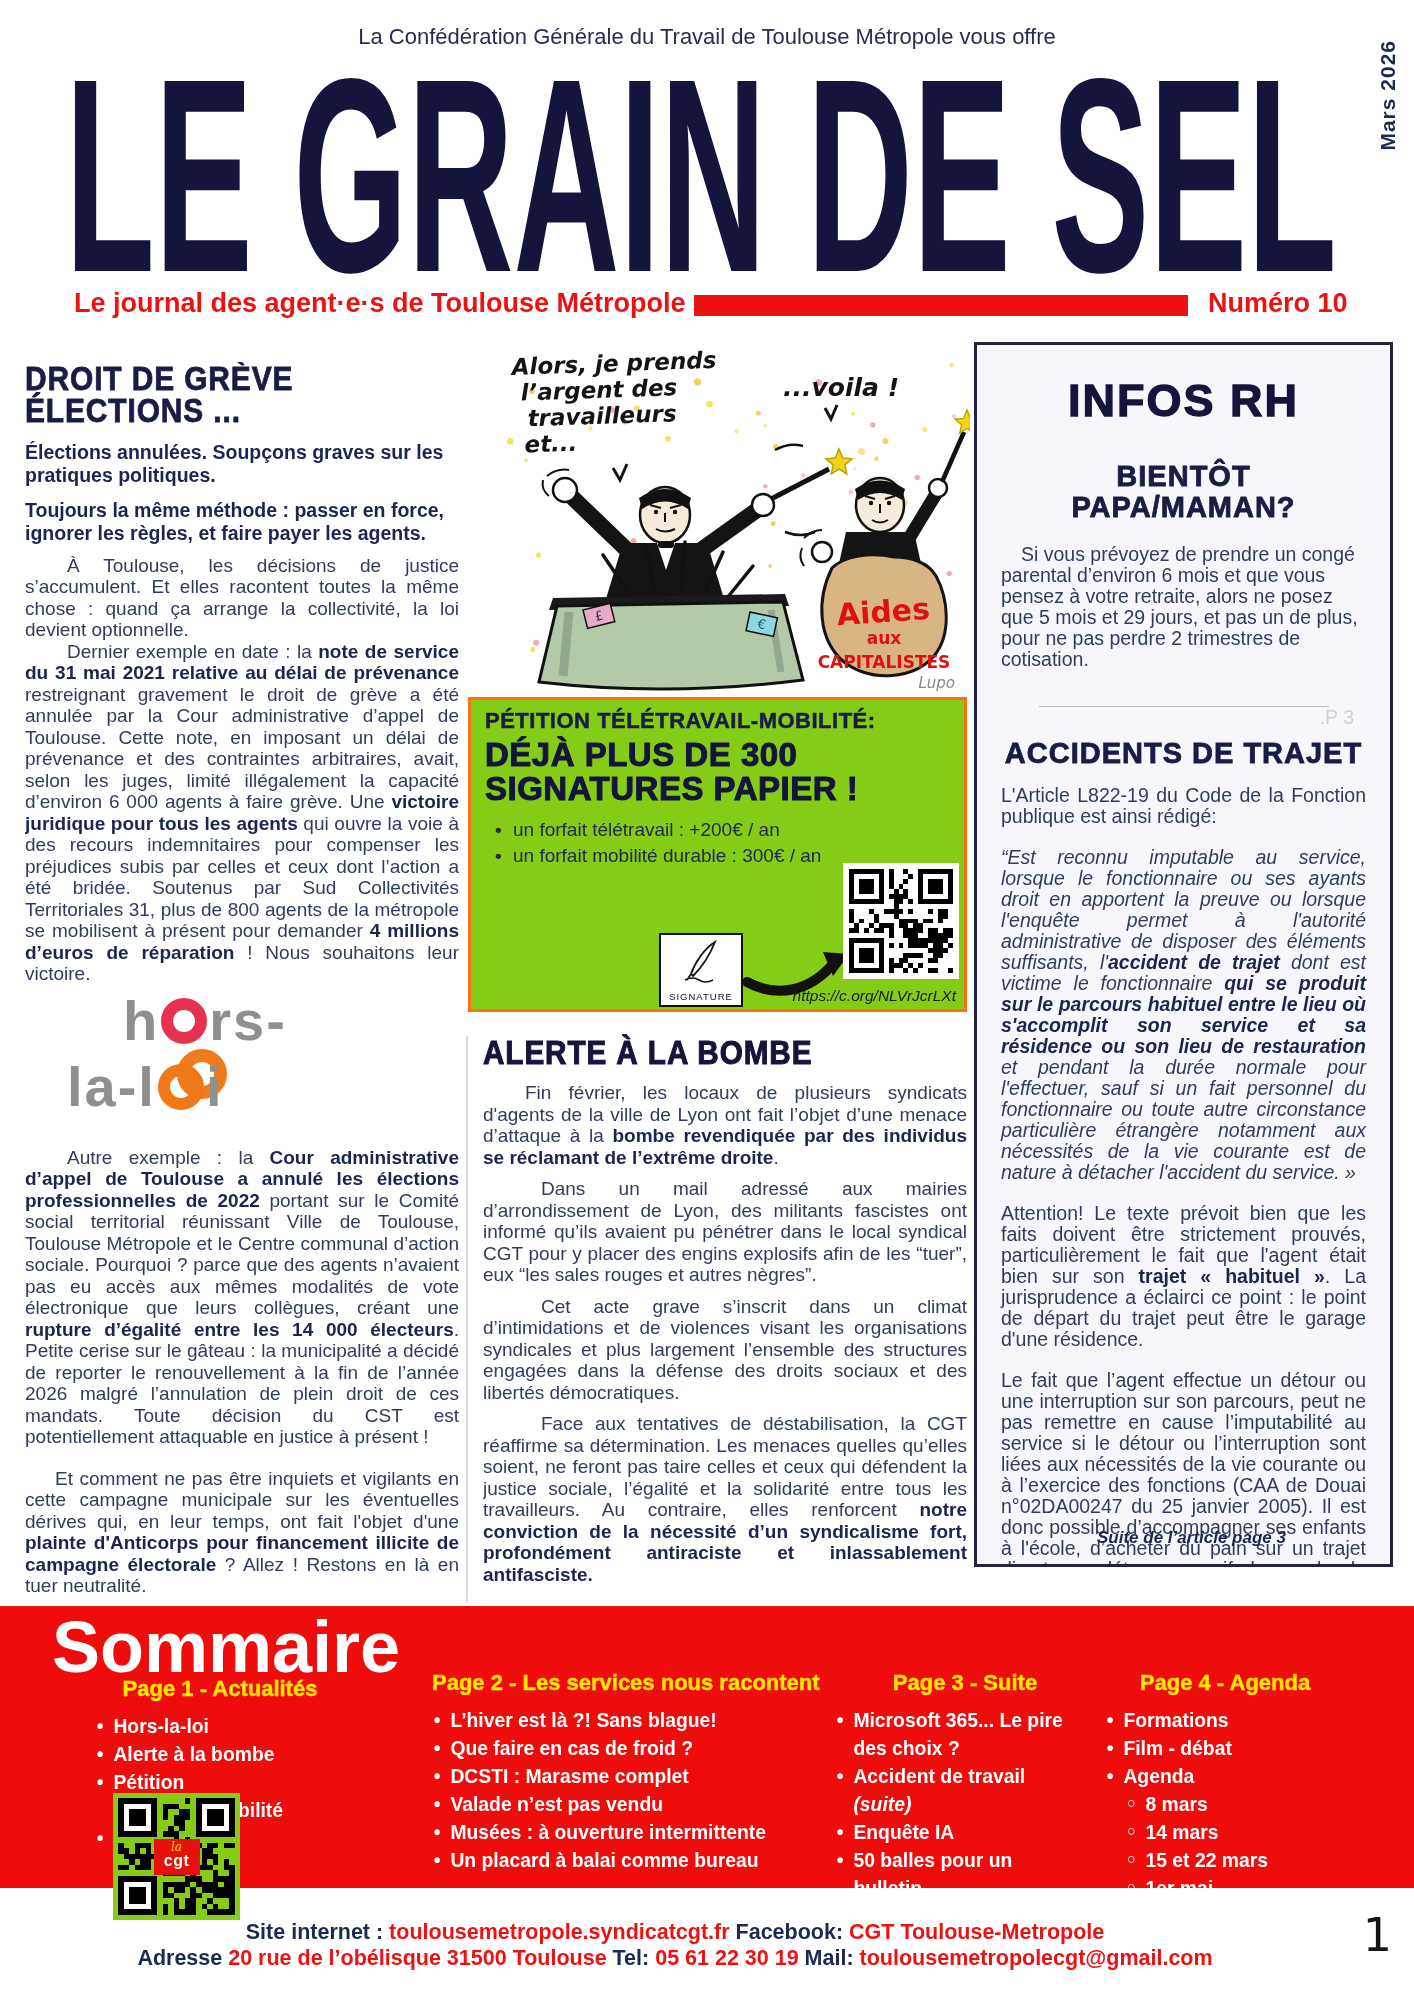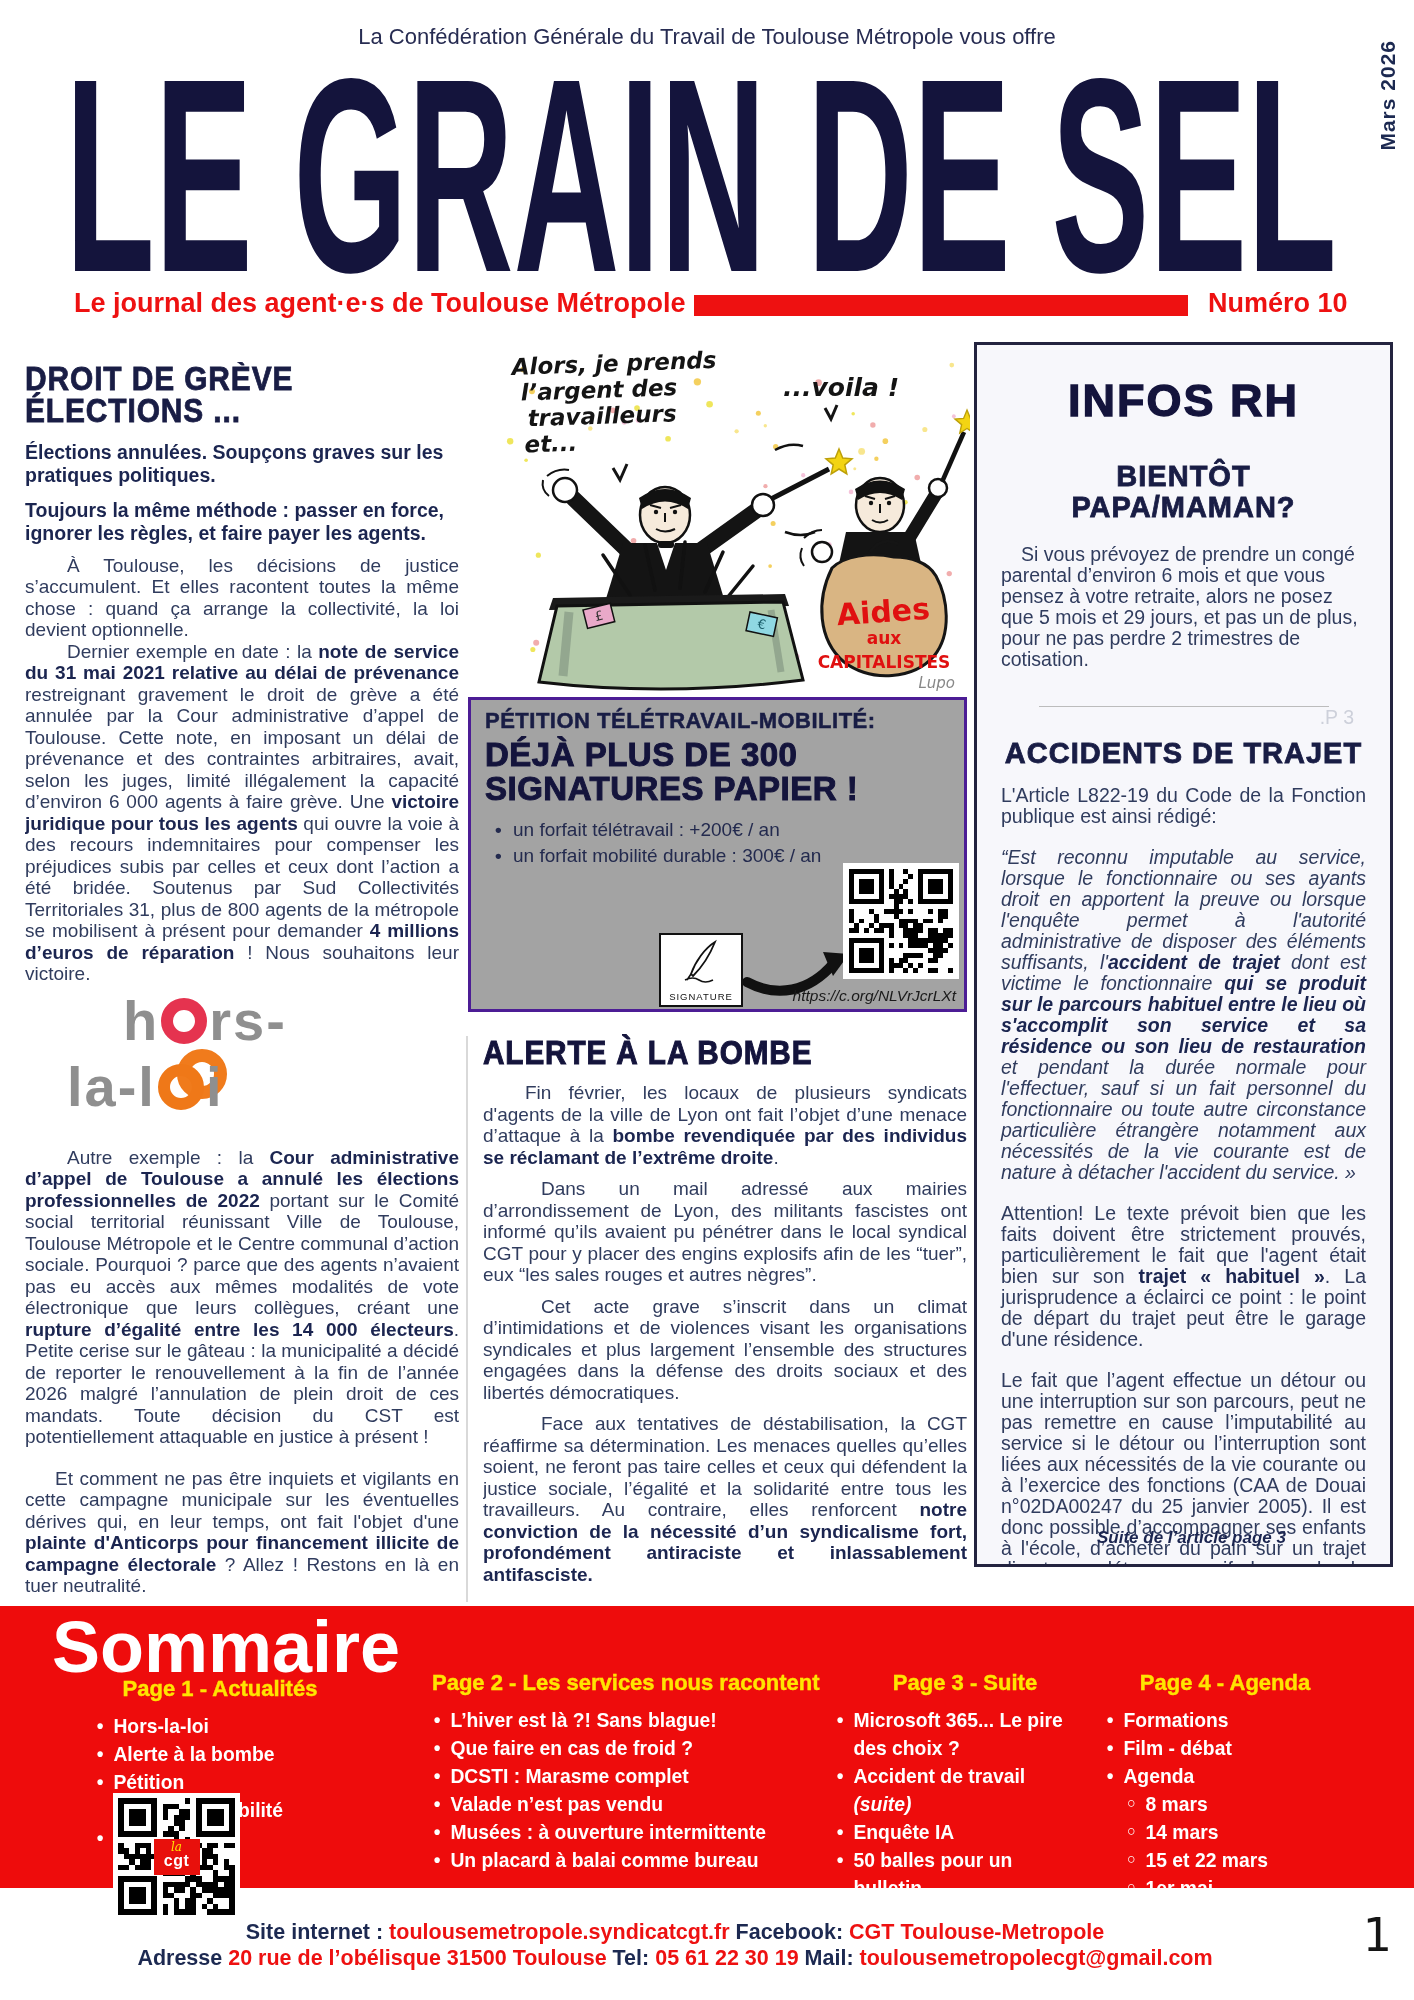--- a/index.html
+++ b/index.html
@@ -37,22 +37,22 @@
   .ring-orange{border-color:#ef7818;}
   .ring8{position:absolute;left:152px;top:56px;width:24px;height:24px;border:13px solid #f07b1c;border-radius:50%;}
 
   .vdivider{left:466px;top:1036px;width:2px;height:566px;background:#d9d9d9;}
 
   
   .cartoon{left:495px;top:300px;width:475px;height:395px;}
   .cartoon text{font-family:"DejaVu Sans",sans-serif;}
 
   
-  .petition{left:468px;top:697px;width:499px;height:315px;background:#a3a3a3;
-            border:3px solid #4c1d95;box-sizing:border-box;padding:8px 14px;}
+  .petition{left:468px;top:697px;width:499px;height:315px;background:#84cc16;
+            border:3px solid #f97316;box-sizing:border-box;padding:8px 14px;}
   .pet-kicker{font-size:22px;font-weight:bold;color:#191d45;letter-spacing:.5px;-webkit-text-stroke:.5px #191d45;white-space:nowrap;}
   .pet-headline{font-size:33px;line-height:1.02;margin-top:4px;font-weight:bold;color:#14143c;
                 -webkit-text-stroke:1px #14143c;letter-spacing:.5px;}
   .pet-sub{font-size:19px;line-height:1.1;margin-top:8px;font-weight:bold;color:#191d45;-webkit-text-stroke:.4px #191d45;}
   .pet-list{margin:12px 0 0 8px;padding:0;list-style:none;font-size:19px;color:#232a4e;}
   .pet-list li{padding-left:20px;position:relative;line-height:26px;}
   .pet-list li::before{content:"•";position:absolute;left:2px;font-weight:bold;}
   .stamp{position:absolute;left:188px;top:233px;width:80px;height:70px;background:#fff;
          border:2px solid #111;text-align:center;}
   .stamp-label{font-size:9.5px;letter-spacing:1px;color:#111;position:absolute;bottom:3px;width:100%;}
@@ -97,21 +97,21 @@
   .som-sub{list-style:none;margin:0;padding:0;}
   .som-sub li{padding-left:44px;}
   .som-sub li::before{content:"○";left:24px;font-size:.75em;top:3px;}
   .som-col1{left:95px;top:70px;width:250px;font-size:21px;}
   .som-col1 .som-h{display:block;text-align:center;}
   .som-col2{left:432px;top:64px;width:370px;font-size:21px;}
   .som-col3{left:835px;top:64px;width:260px;font-size:21px;}
   .som-col3 .som-h{display:block;text-align:center;}
   .som-col4{left:1105px;top:64px;width:240px;font-size:21px;}
   .som-col4 .som-h{display:block;text-align:center;}
-  .som-qr{position:absolute;left:113px;top:187px;width:127px;height:127px;background:#ffffff;
+  .som-qr{position:absolute;left:113px;top:187px;width:127px;height:127px;background:#84cc16;
           padding:5px;box-sizing:border-box;z-index:5;}
   .cgt-badge{position:absolute;left:50%;top:50%;transform:translate(-50%,-50%);width:46px;height:36px;
              background:#e8100c;text-align:center;line-height:1;z-index:6;}
   .cgt-la{display:block;color:#ffe400;font-style:italic;font-size:12px;font-family:"DejaVu Serif",serif;margin-top:2px;}
   .cgt-cgt{display:block;color:#fff;font-weight:bold;font-size:16px;letter-spacing:.5px;}
 
   
   .foot-lines{left:40px;top:1920px;width:1270px;text-align:center;font-size:21.5px;font-weight:bold;line-height:1.2;}
   .foot-navy{color:#1c2951;} .foot-red{color:#ee1111;}
   .page-num{right:22px;top:1908px;font-size:46px;color:#141414;font-family:"DejaVu Sans",sans-serif;}

